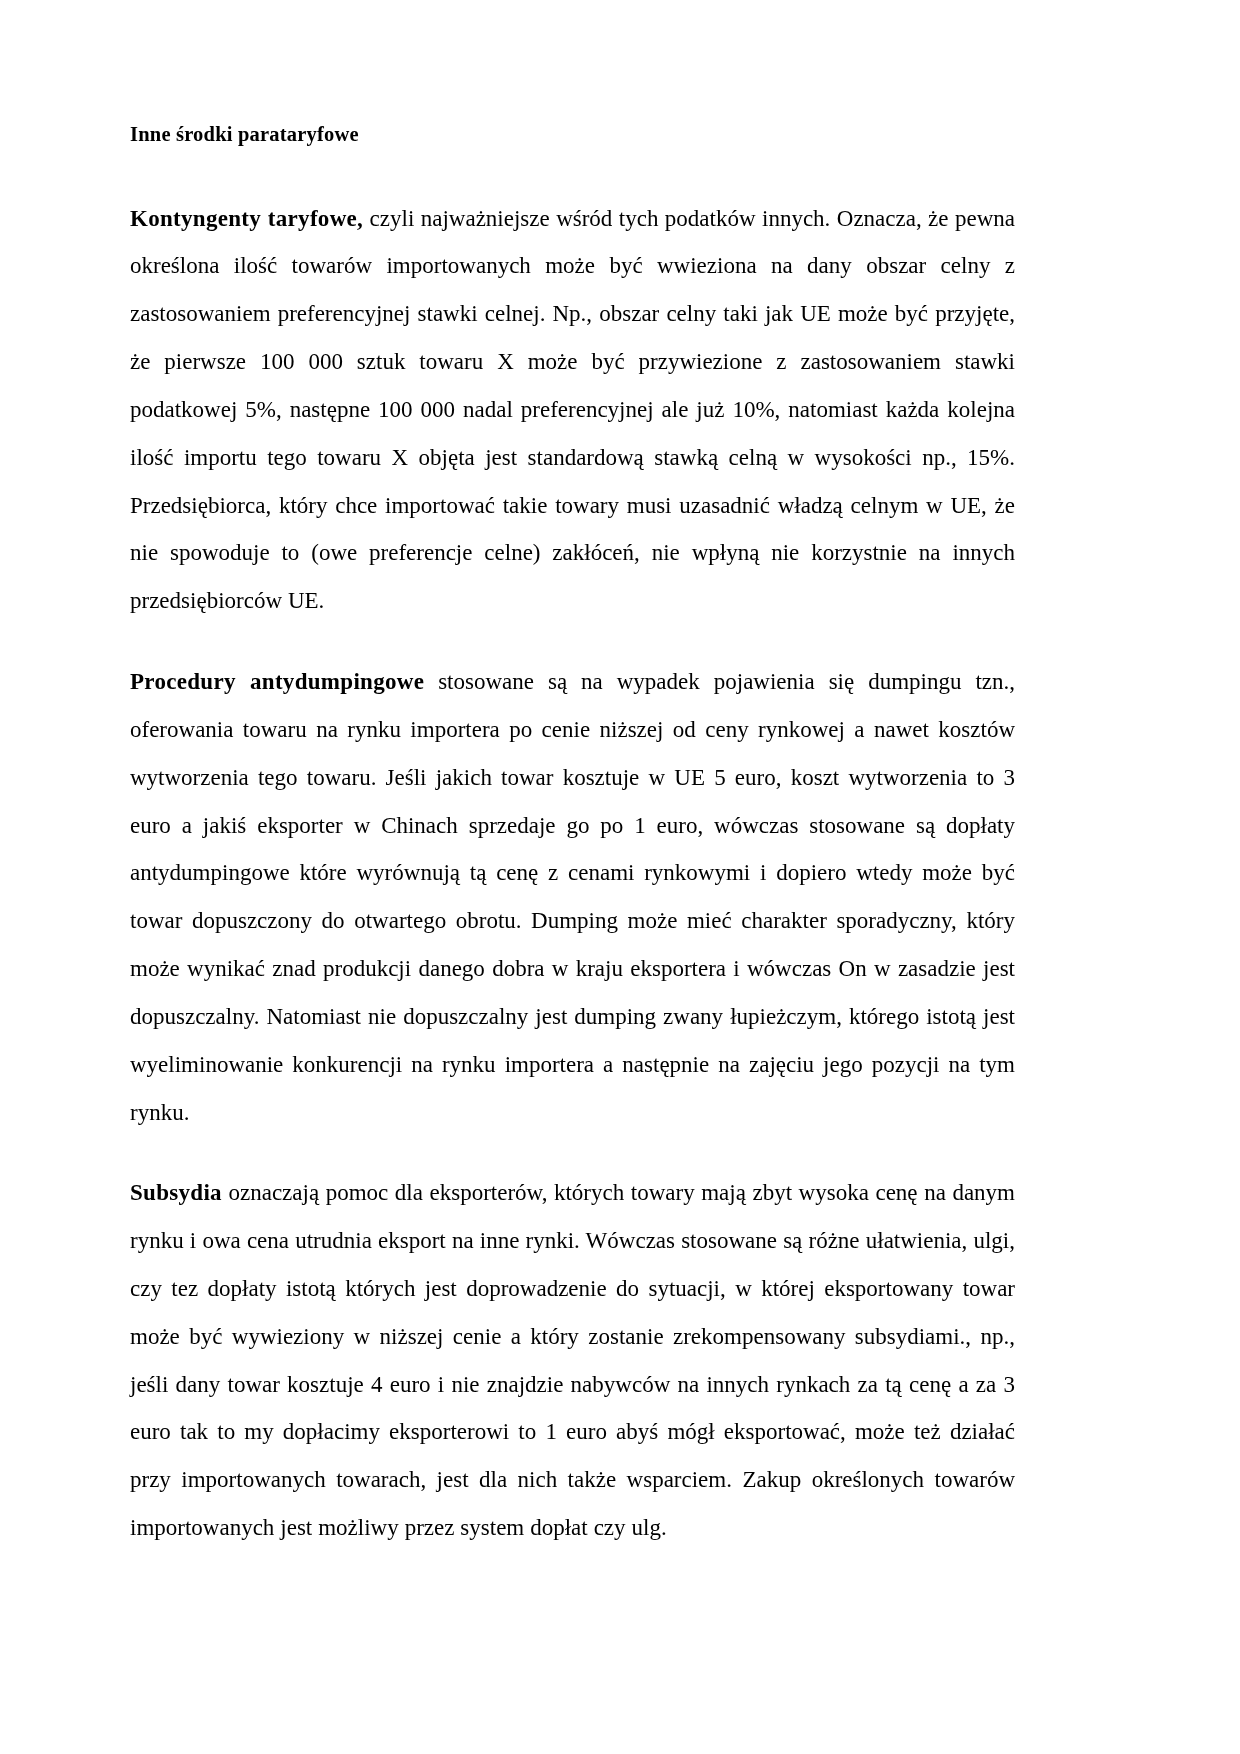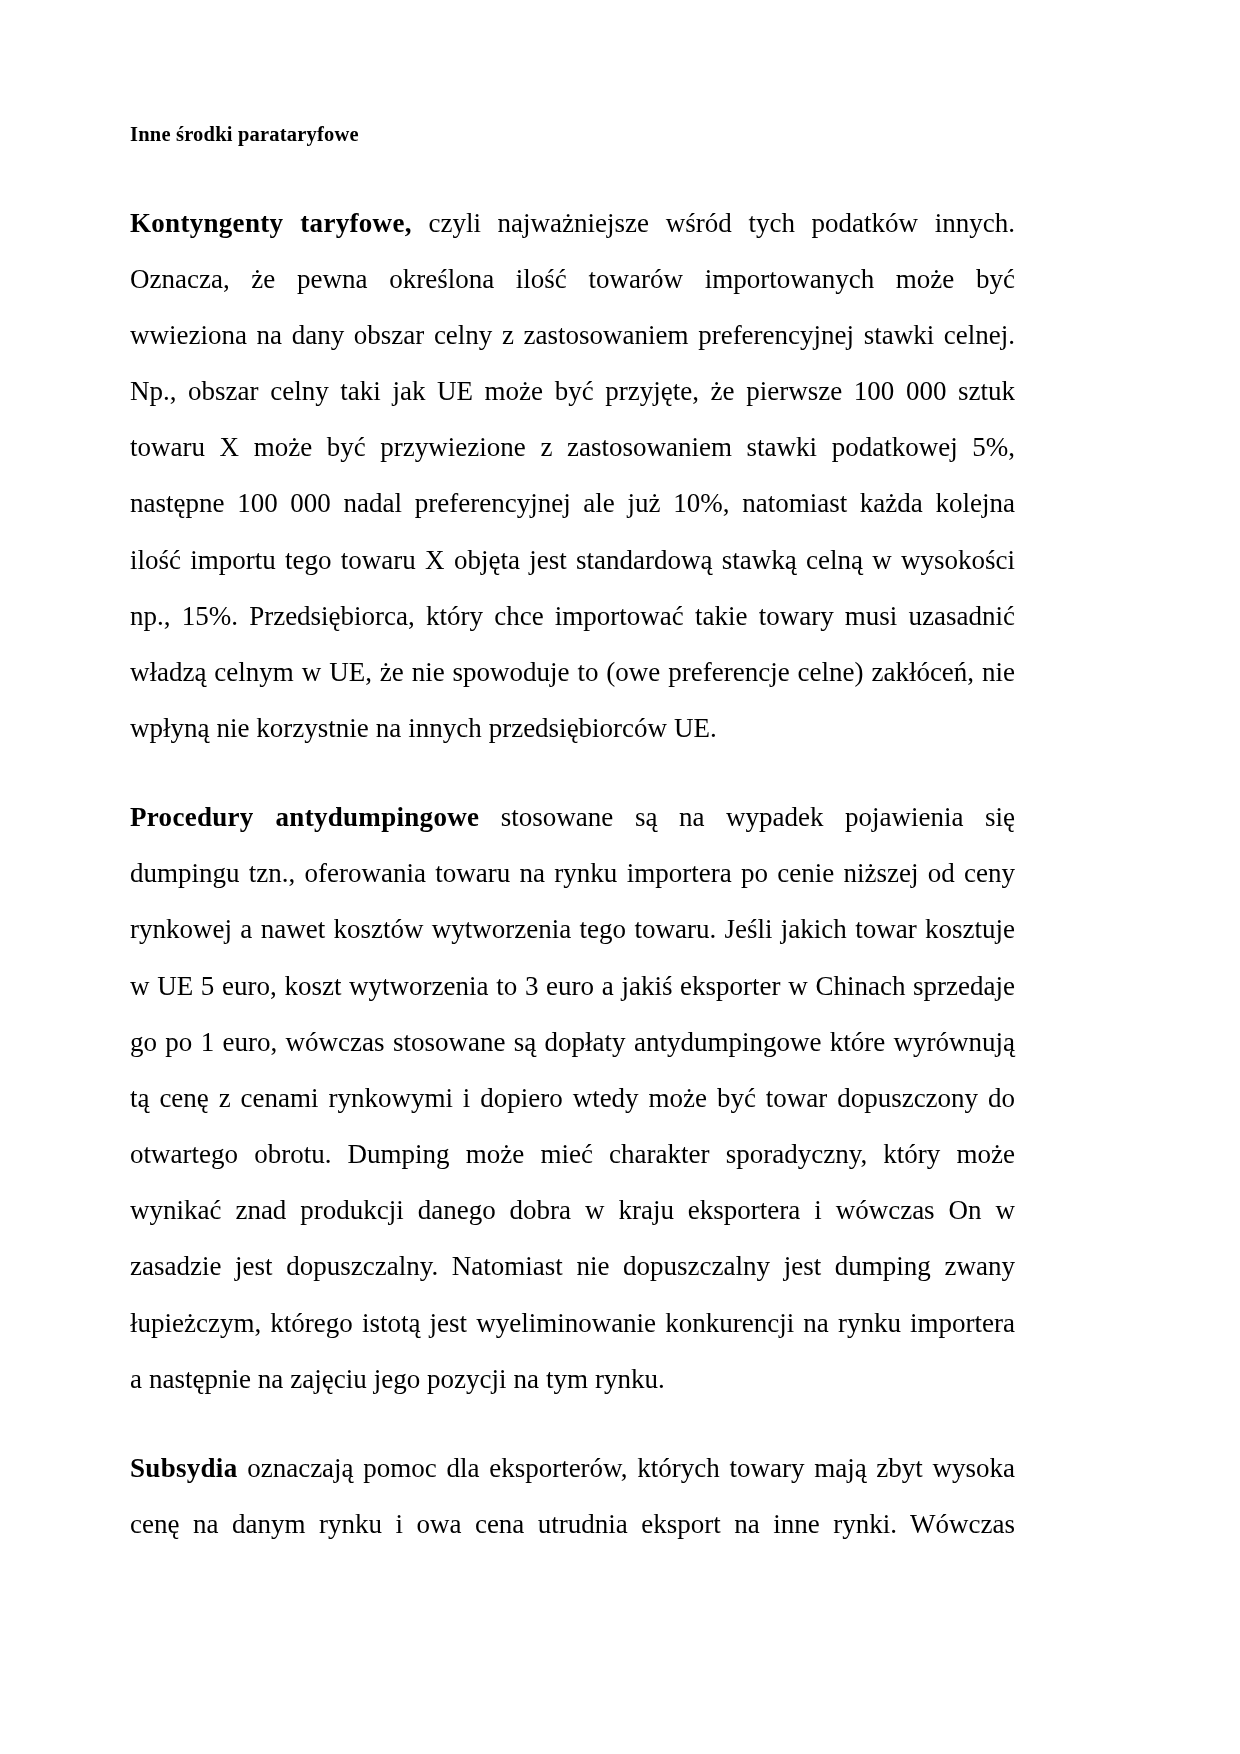--- a/index.html
+++ b/index.html
@@ -32,21 +32,21 @@
   }
   .doc-title {
     font-size: 20.5px;
     font-weight: bold;
     letter-spacing: 0.2px;
     line-height: 1.2;
     margin: 0 0 0 0;
     text-align: left;
   }
   .para {
-    font-size: 27px;
+    font-size: 23px;
     line-height: 2.08;
     text-align: justify;
     text-justify: inter-word;
     margin: 0;
     word-spacing: 0.2px;
   }
   .para .lead {
     font-weight: bold;
     letter-spacing: 0.3px;
   }

